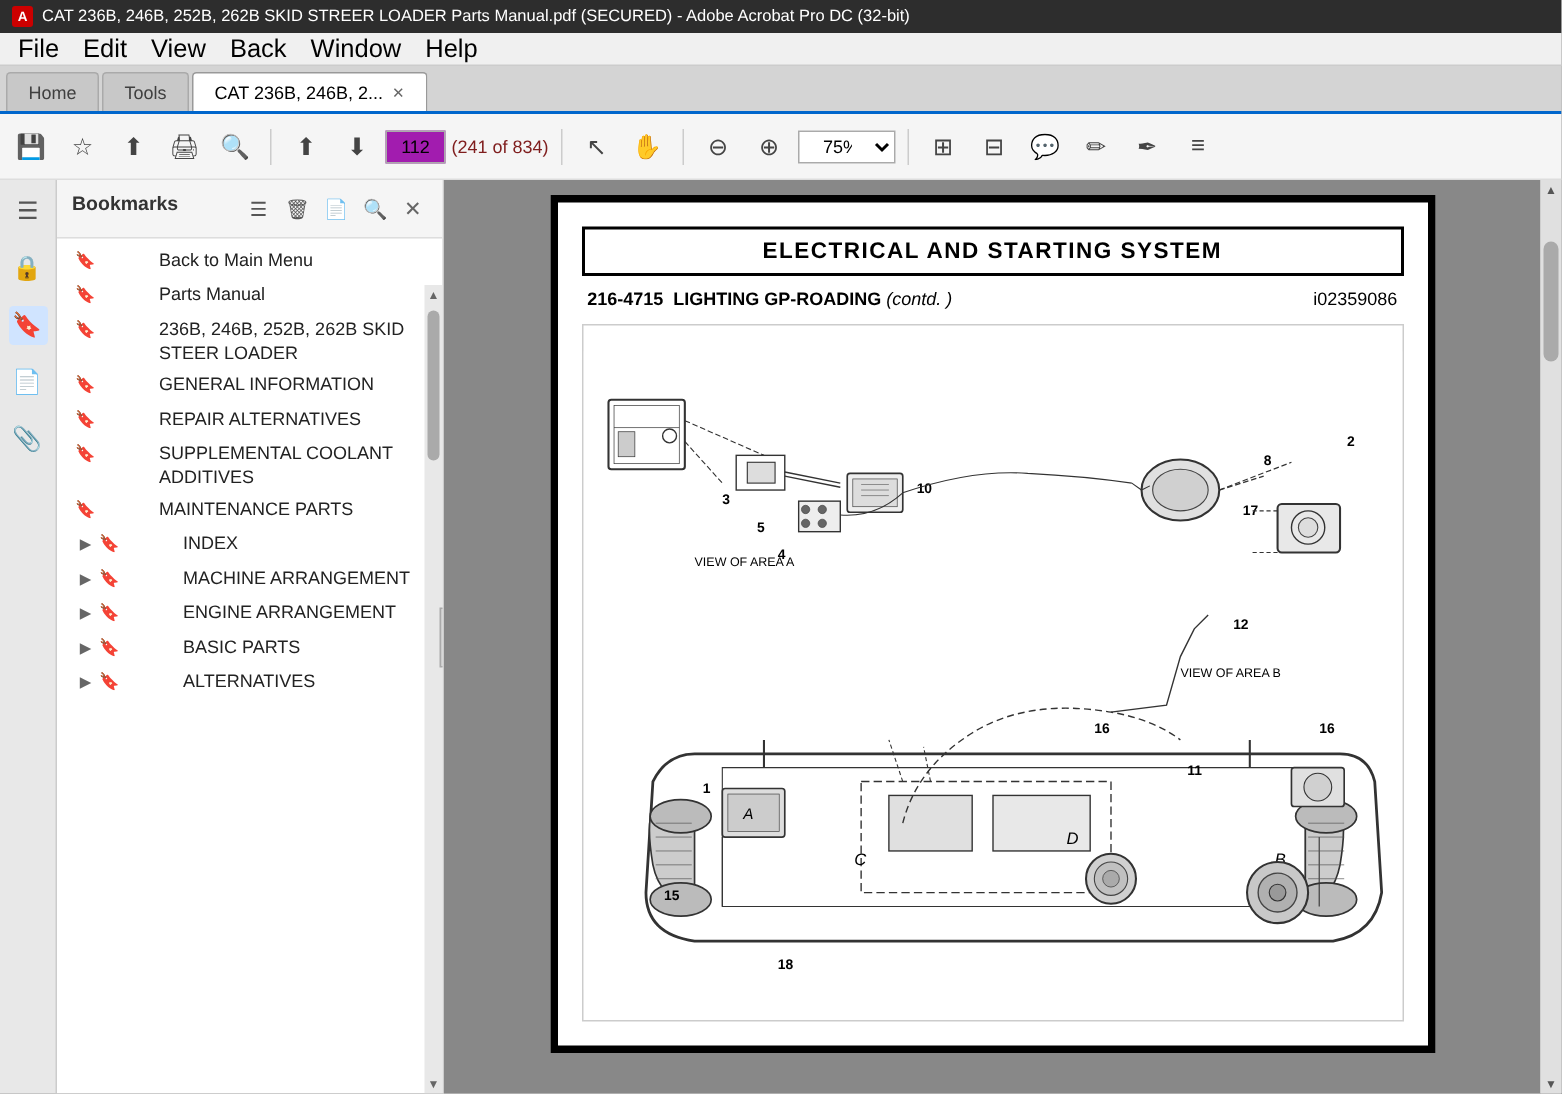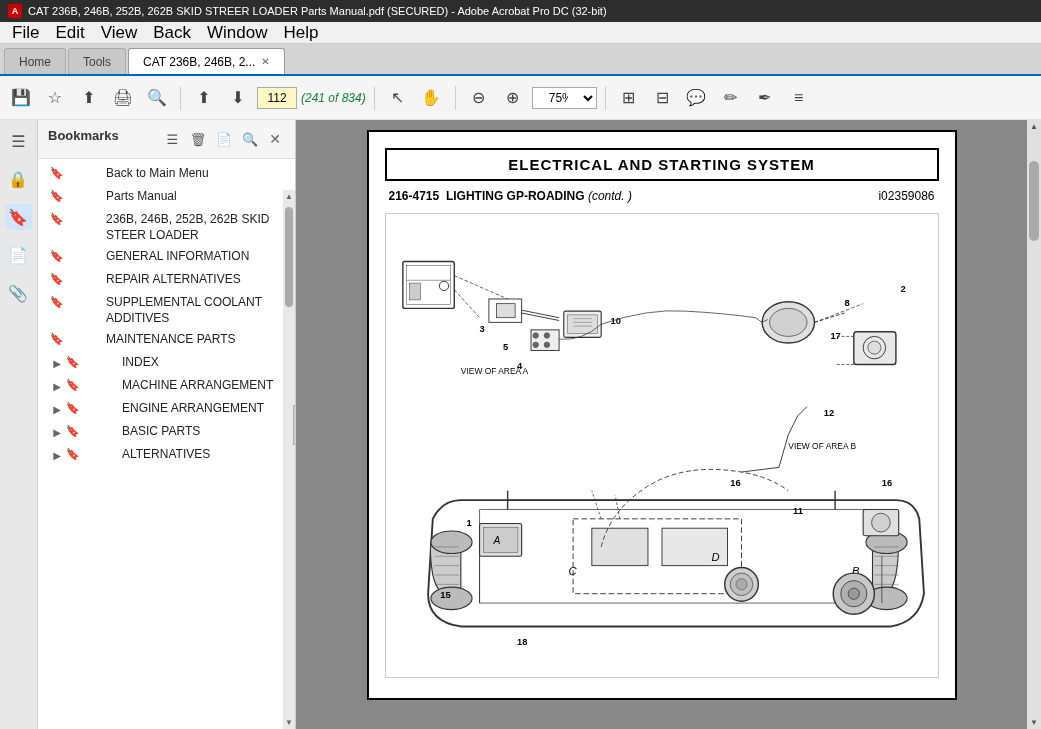--- a/index.html
+++ b/index.html
@@ -102,26 +102,25 @@
       display: flex;
       align-items: center;
       gap: 4px;
     }
     .page-input {
       width: 40px;
       height: 22px;
       border: 1px solid #aaa;
       text-align: center;
       font-size: 12px;
-      background: #fef9c3;
+      background: #a21caf;
     }
     .page-total {
       font-size: 12px;
-      color: #15803d;
-      font-style: italic;
+      color: #7f1d1d;
     }
     .zoom-select {
       height: 22px;
       border: 1px solid #aaa;
       font-size: 12px;
       background: white;
       padding: 0 12px;
       width: 65px;
     }
 
@@ -235,21 +234,21 @@
       overflow: hidden;
       display: flex;
       justify-content: center;
       align-items: flex-start;
       padding: 10px;
     }
     .doc-page {
       background: white;
       width: 590px;
       min-height: 570px;
-      border: 2px solid #000000;
+      border: 5px solid #000000;
       padding: 16px;
       font-family: Arial, sans-serif;
     }
     .doc-page-title {
       text-align: center;
       font-size: 15px;
       font-weight: bold;
       border: 2px solid #000;
       padding: 6px;
       margin-bottom: 8px;

